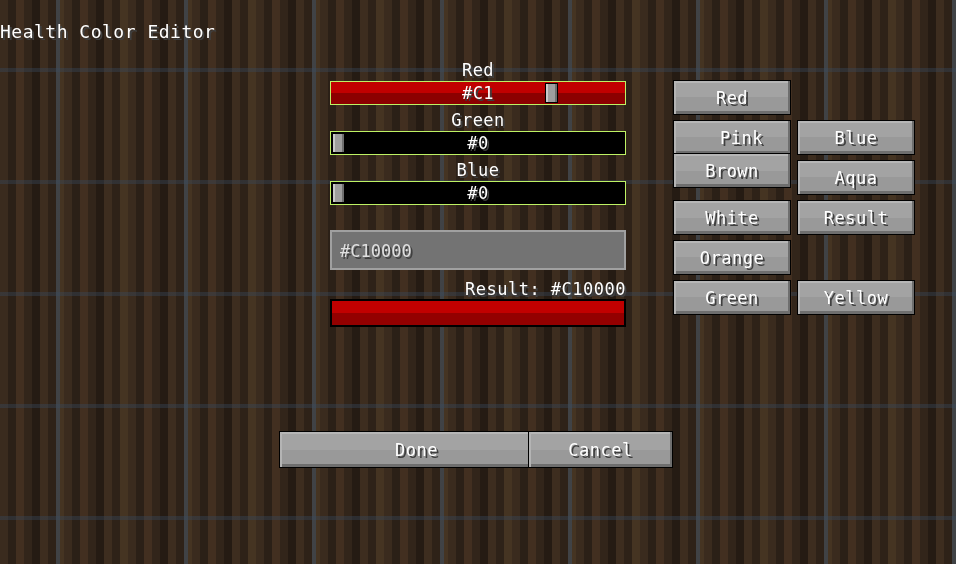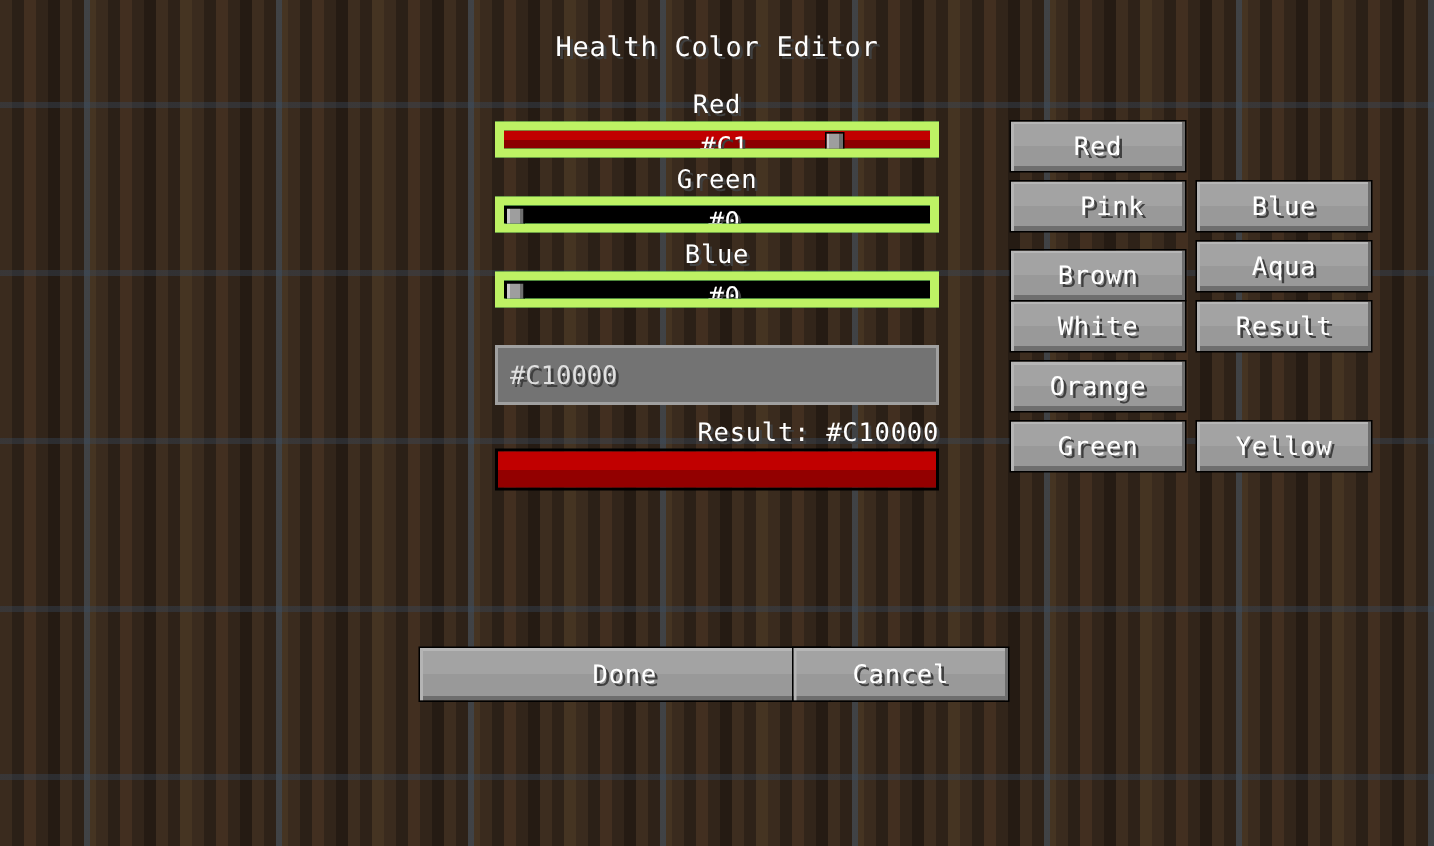--- a/index.html
+++ b/index.html
@@ -59,39 +59,39 @@
     letter-spacing: 0.5px;
     white-space: nowrap;
   }
 
   
   #title {
     position: absolute;
     left: 0;
     top: 21px;
     width: 956px;
+    text-align: left;
+    font-size: 18px;
+  }
+
+  
+  .slider-label {
+    position: absolute;
+    left: 330px;
+    width: 296px;
     text-align: center;
-    font-size: 18px;
-  }
-
-  
-  .slider-label {
-    position: absolute;
-    left: 330px;
-    width: 296px;
-    text-align: center;
     font-size: 17px;
   }
 
   .slider {
     position: absolute;
     left: 330px;
     width: 296px;
     height: 24px;
-    border: 6px solid #bef264;
+    border: 1px solid #bef264;
     box-sizing: border-box;
     background: #15803d;
     overflow: hidden;
   }
   .slider-fill {
     position: absolute;
     inset: 0;
   }
   .slider-fill.red {
     background: linear-gradient(180deg, #c10000 0%, #c10000 52%, #8c0000 52%, #8c0000 100%);
@@ -258,21 +258,21 @@
 <div id="preset-grid">
     <div class="mc-button preset-button" style="left: 0px; top: 0px;">
       <span class="btn-label">Red</span>
     </div>
     <div class="mc-button preset-button" style="left: 0px; top: 40px; padding-left: 19px;">
       <span class="btn-label">Pink</span>
     </div>
     <div class="mc-button preset-button" style="left: 124px; top: 40px;">
       <span class="btn-label">Blue</span>
     </div>
-    <div class="mc-button preset-button" style="left: 0px; top: 86px;">
+    <div class="mc-button preset-button" style="left: 0px; top: 73px;">
       <span class="btn-label">Brown</span>
     </div>
     <div class="mc-button preset-button" style="left: 124px; top: 80px;">
       <span class="btn-label">Aqua</span>
     </div>
     <div class="mc-button preset-button" style="left: 0px; top: 120px;">
       <span class="btn-label">White</span>
     </div>
     <div class="mc-button preset-button" style="left: 124px; top: 120px;">
       <span class="btn-label">Result</span>

